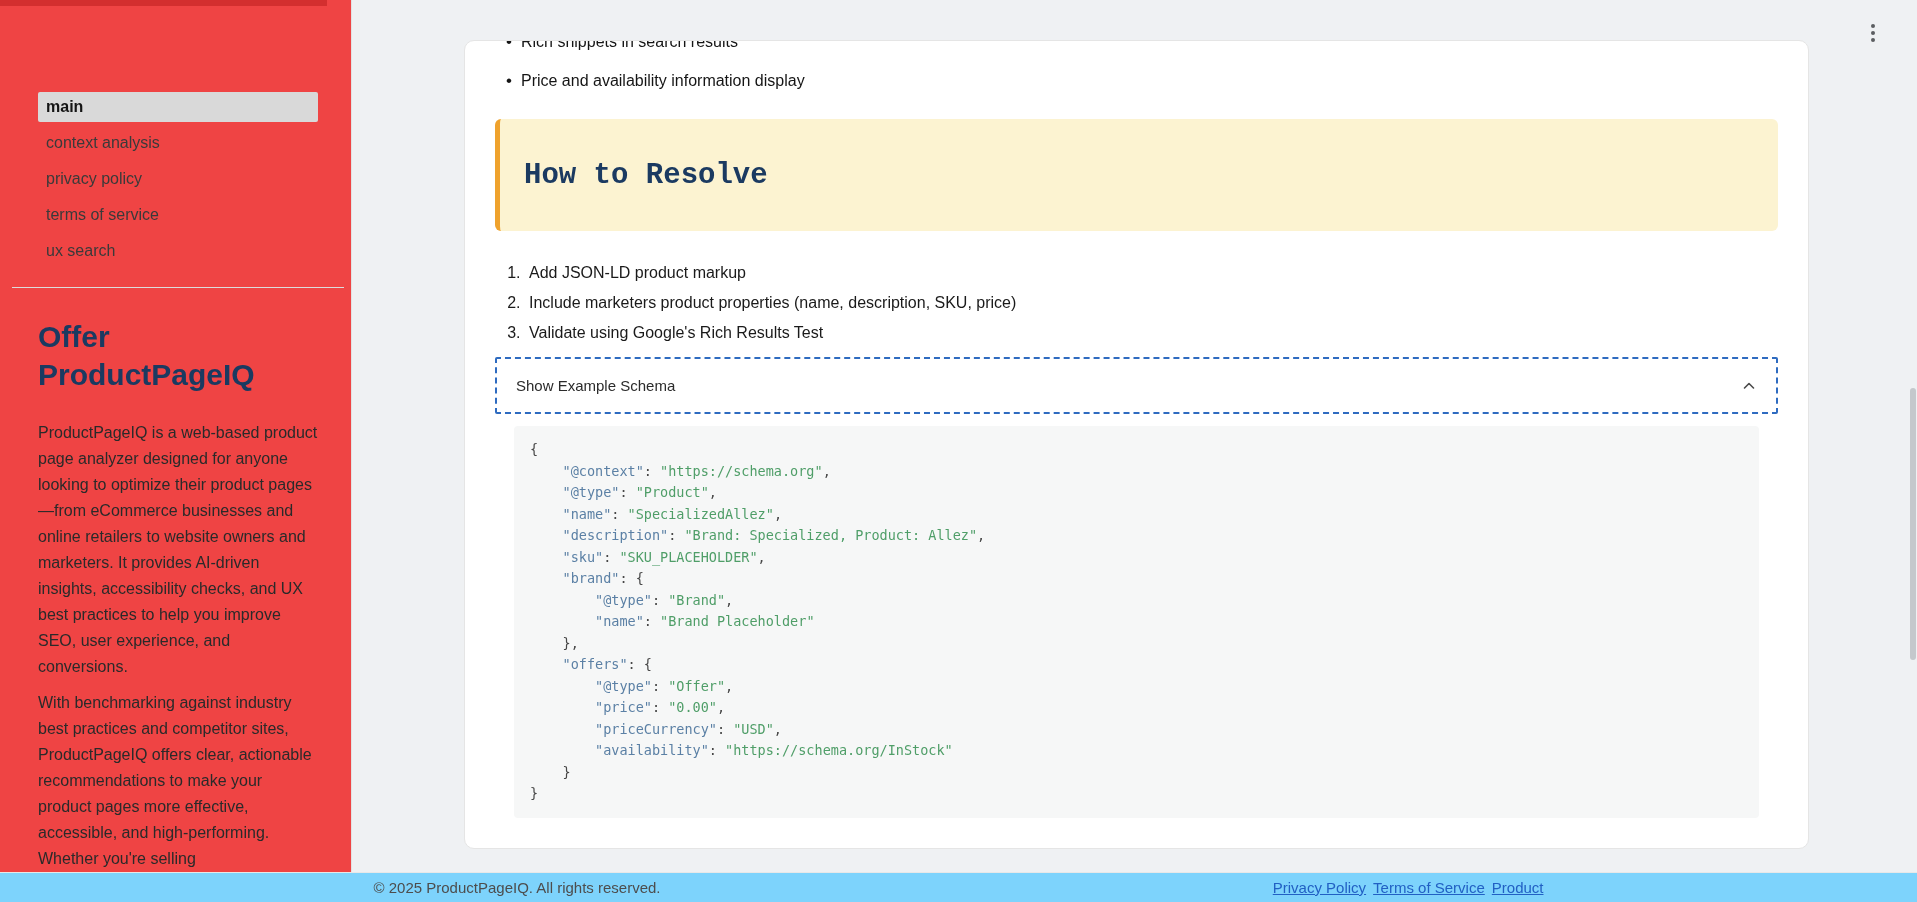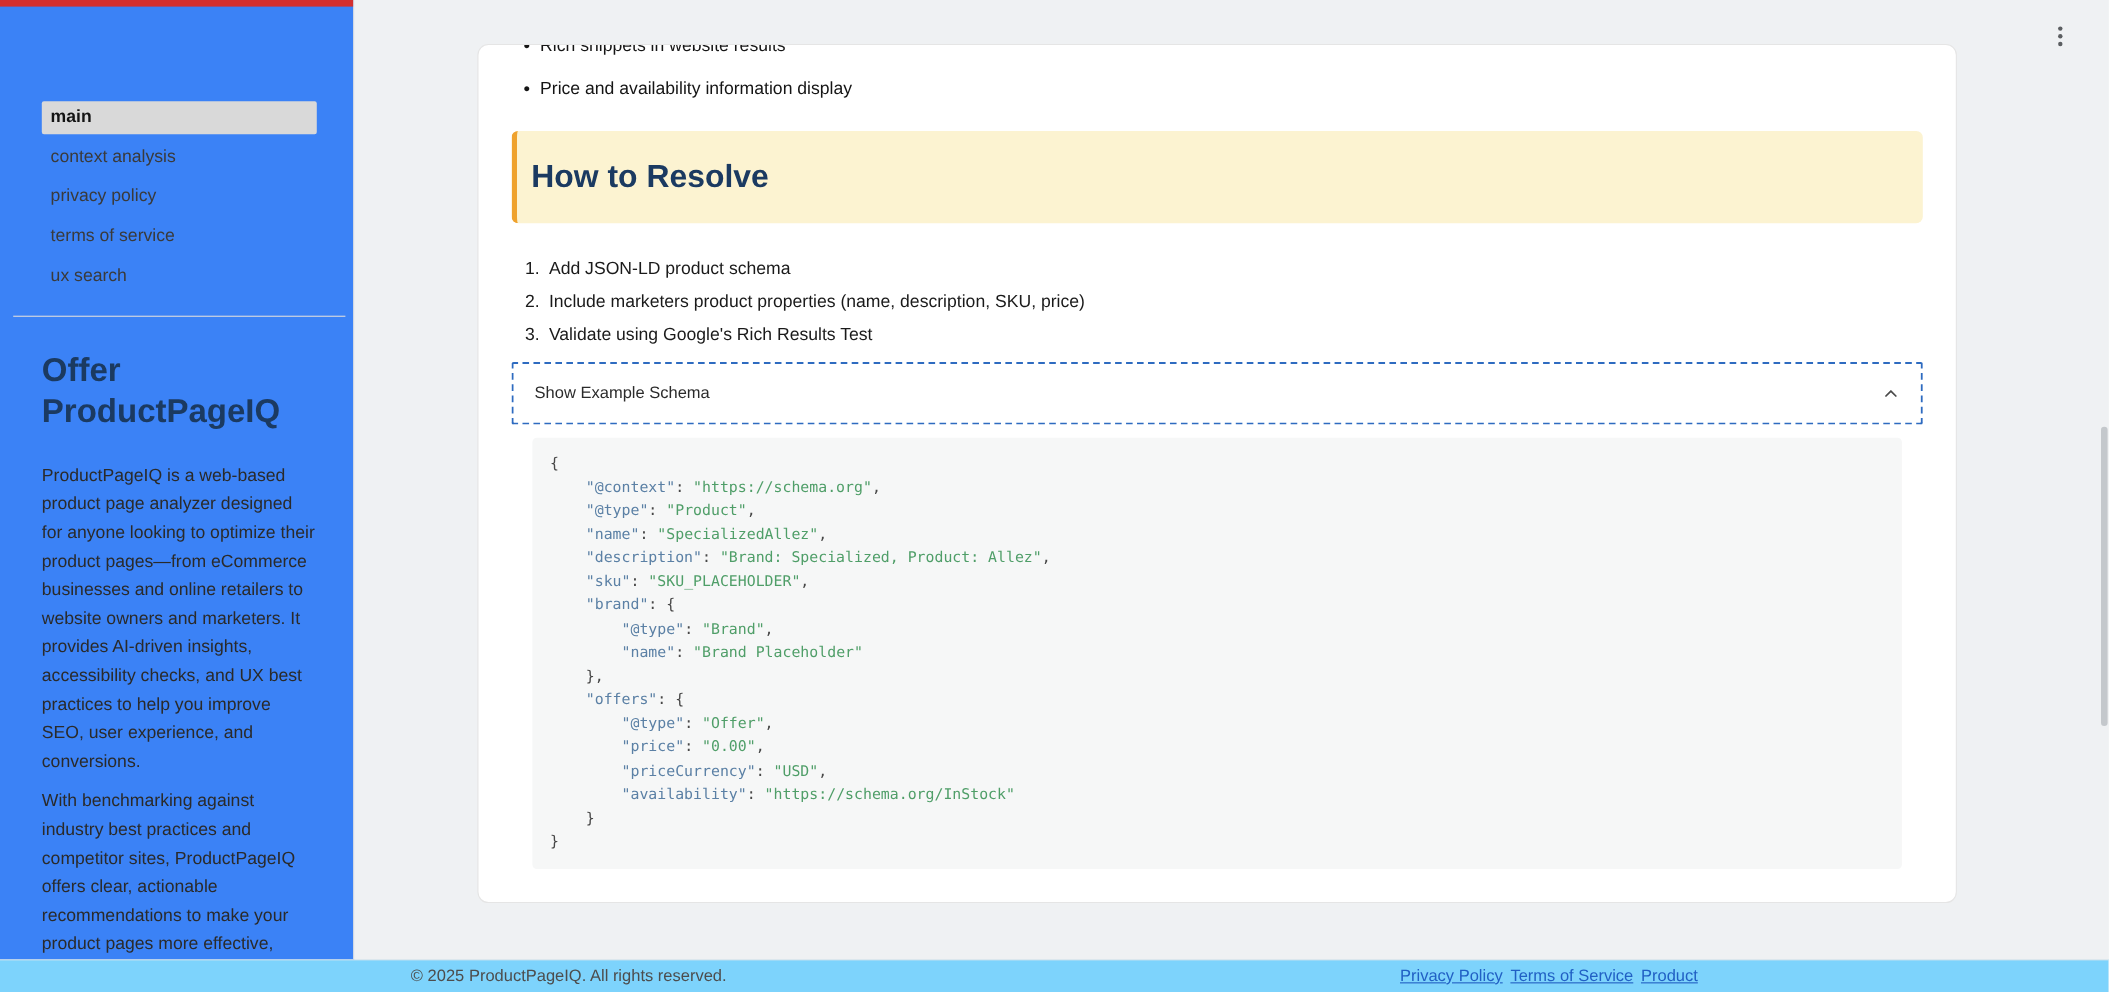--- a/index.html
+++ b/index.html
@@ -8,22 +8,22 @@
     font-family:"Liberation Sans", sans-serif;
     background:#eff1f3;
     overflow:hidden;
     color:#222;
   }
   #app { width:1917px; height:902px; display:flex; flex-direction:column; position:relative; }
   .content-row { flex:1; display:flex; min-height:0; position:relative; }
 
   
   .sidebar {
-    width:322px; flex-shrink:0;
-    background:#3b82f6;
+    width:352px; flex-shrink:0;
+    background:#ef4444;
     border-right:1px solid #e2e2e2;
     position:relative;
     overflow:hidden;
     padding:0 33px 0 38px;
   }
   .accent-bar { position:absolute; top:0; left:0; height:6px; width:327px; background:#d32f2f; }
   .side-nav { margin-top:92px; display:flex; flex-direction:column; gap:6px; }
   .nav-item {
     height:30px; display:flex; align-items:center;
     padding-left:8px; font-size:16px; color:#3a3a3a;
@@ -58,26 +58,27 @@
   .clip-strip { height:14px; overflow:hidden; }
   .bullet-row {
     display:flex; gap:9px; padding-left:11px;
     font-size:16px; line-height:24px; color:#151515;
   }
   .clip-strip .bullet-row { margin-top:-11px; }
   .bullet-row .dot { font-size:17px; }
   .bullet-row.visible-bullet { margin-top:14px; }
 
   .callout {
-    margin-top:26px; height:84px;
+    margin-top:26px; height:112px;
     background:#fcf3d1;
     border-left:5px solid #efa22d;
     border-radius:6px;
     display:flex; align-items:center;
-    padding-left:13px;
+    padding-left:24px;
+    font-family:Liberation Mono, monospace;
   }
   .callout h2 { font-size:29px; font-weight:700; color:#1b3a61; }
 
   ol.steps { margin-top:30px; padding-left:30px; }
   ol.steps li { font-size:16px; line-height:24px; color:#1a1a1a; margin-bottom:6px; padding-left:4px; }
 
   .schema-toggle {
     margin-top:12px; height:57px;
     border:2px dashed #2e6bc0; border-radius:2px;
     display:flex; align-items:center; justify-content:space-between;
@@ -149,35 +150,35 @@
         <span></span>
         <span></span>
         <span></span>
       </div>
 
       <section class="card">
 
         <div class="clip-strip">
           <div class="bullet-row">
             <span class="dot">•</span>
-            <span>Rich snippets in website results</span>
+            <span>Rich snippets in search results</span>
           </div>
         </div>
 
         <div class="bullet-row visible-bullet">
           <span class="dot">•</span>
           <span>Price and availability information display</span>
         </div>
 
         <div class="callout">
           <h2>How to Resolve</h2>
         </div>
 
         <ol class="steps">
-            <li>Add JSON-LD product schema</li>
+            <li>Add JSON-LD product markup</li>
             <li>Include marketers product properties (name, description, SKU, price)</li>
             <li>Validate using Google's Rich Results Test</li>
           </ol>
 
         <div class="schema-toggle">
           <span class="label">Show Example Schema</span>
           <svg width="16" height="16" viewBox="0 0 16 16">
             <path d="M3.5 10 L8 5.5 L12.5 10" stroke="#4a4a4a" stroke-width="1.6" fill="none" stroke-linecap="round" stroke-linejoin="round"></path>
           </svg>
         </div>

